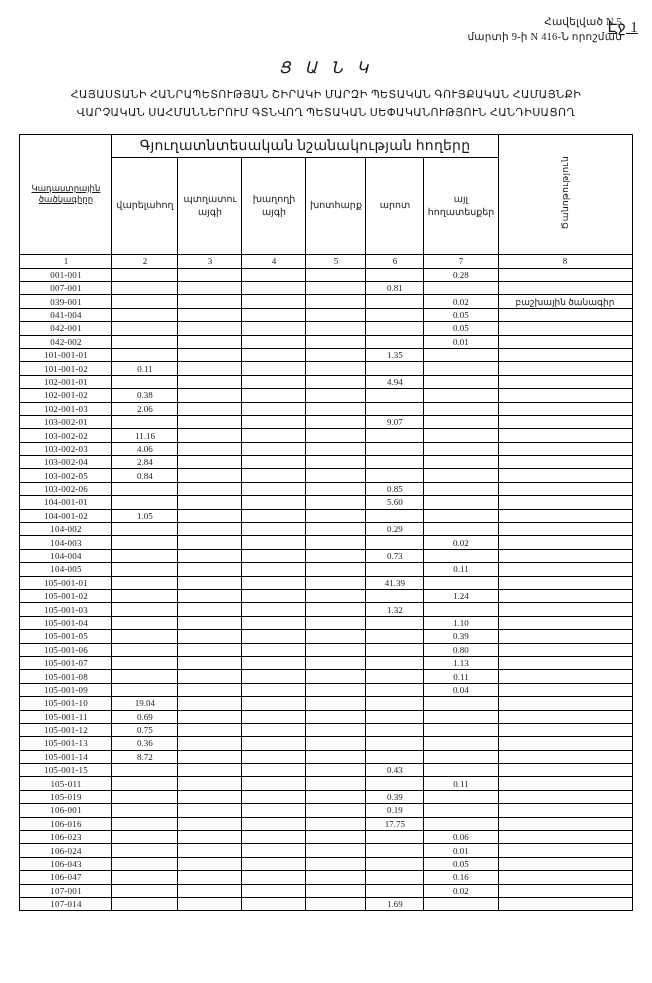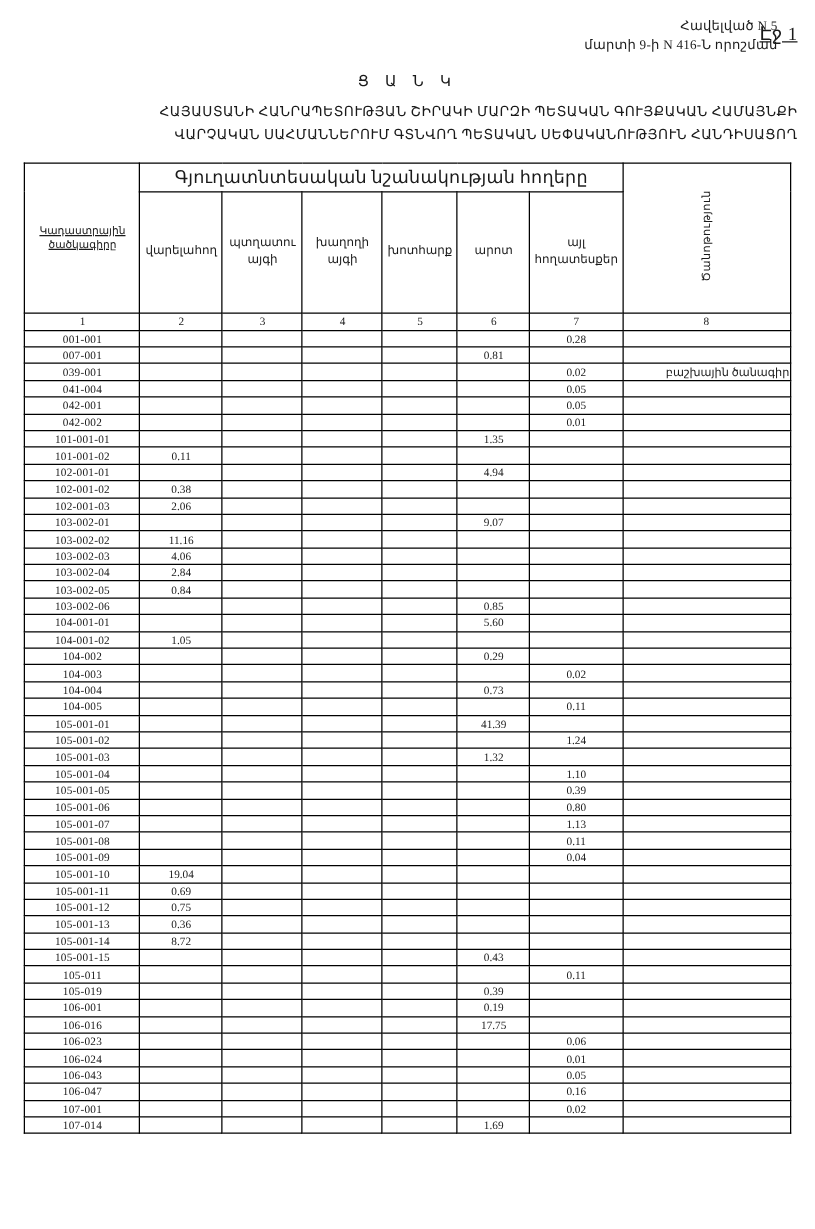--- a/index.html
+++ b/index.html
@@ -35,33 +35,34 @@
     text-align: right;
     padding-right: 30px;
     font-size: 10.5px;
     line-height: 1.45;
     letter-spacing: 0.2px;
   }
   .doc-head div { white-space: nowrap; text-align: right; }
   .title-main {
     text-align: center;
     margin-top: 14px;
-    font-size: 12px;
+    font-size: 16px;
     letter-spacing: 5px;
     font-weight: normal;
+    font-style: italic;
   }
   .title-sub {
     margin-top: 9px;
     text-align: center;
     font-size: 11px;
     line-height: 1.6;
     letter-spacing: 0.4px;
     padding: 0 14px;
   }
-  .title-sub div { white-space: nowrap; text-align: right; }
+  .title-sub div { white-space: nowrap; }
 
   table.grid {
     border-collapse: collapse;
     margin: 12px auto 0 auto;
     width: 612px;
     table-layout: fixed;
   }
   table.grid td, table.grid th {
     border: 1px solid #000;
     font-weight: normal;
@@ -107,21 +108,21 @@
     font-size: 9px;
   }
   td.code {
     text-align: center;
     letter-spacing: 0.2px;
   }
   td.val {
     text-align: center;
   }
   td.note {
-    text-align: right;
+    text-align: center;
     padding-left: 4px;
     font-size: 8.5px;
   }
   
   col.c1 { width: 92px; }
   col.c2 { width: 66px; }
   col.c3 { width: 64px; }
   col.c4 { width: 64px; }
   col.c5 { width: 60px; }
   col.c6 { width: 58px; }

